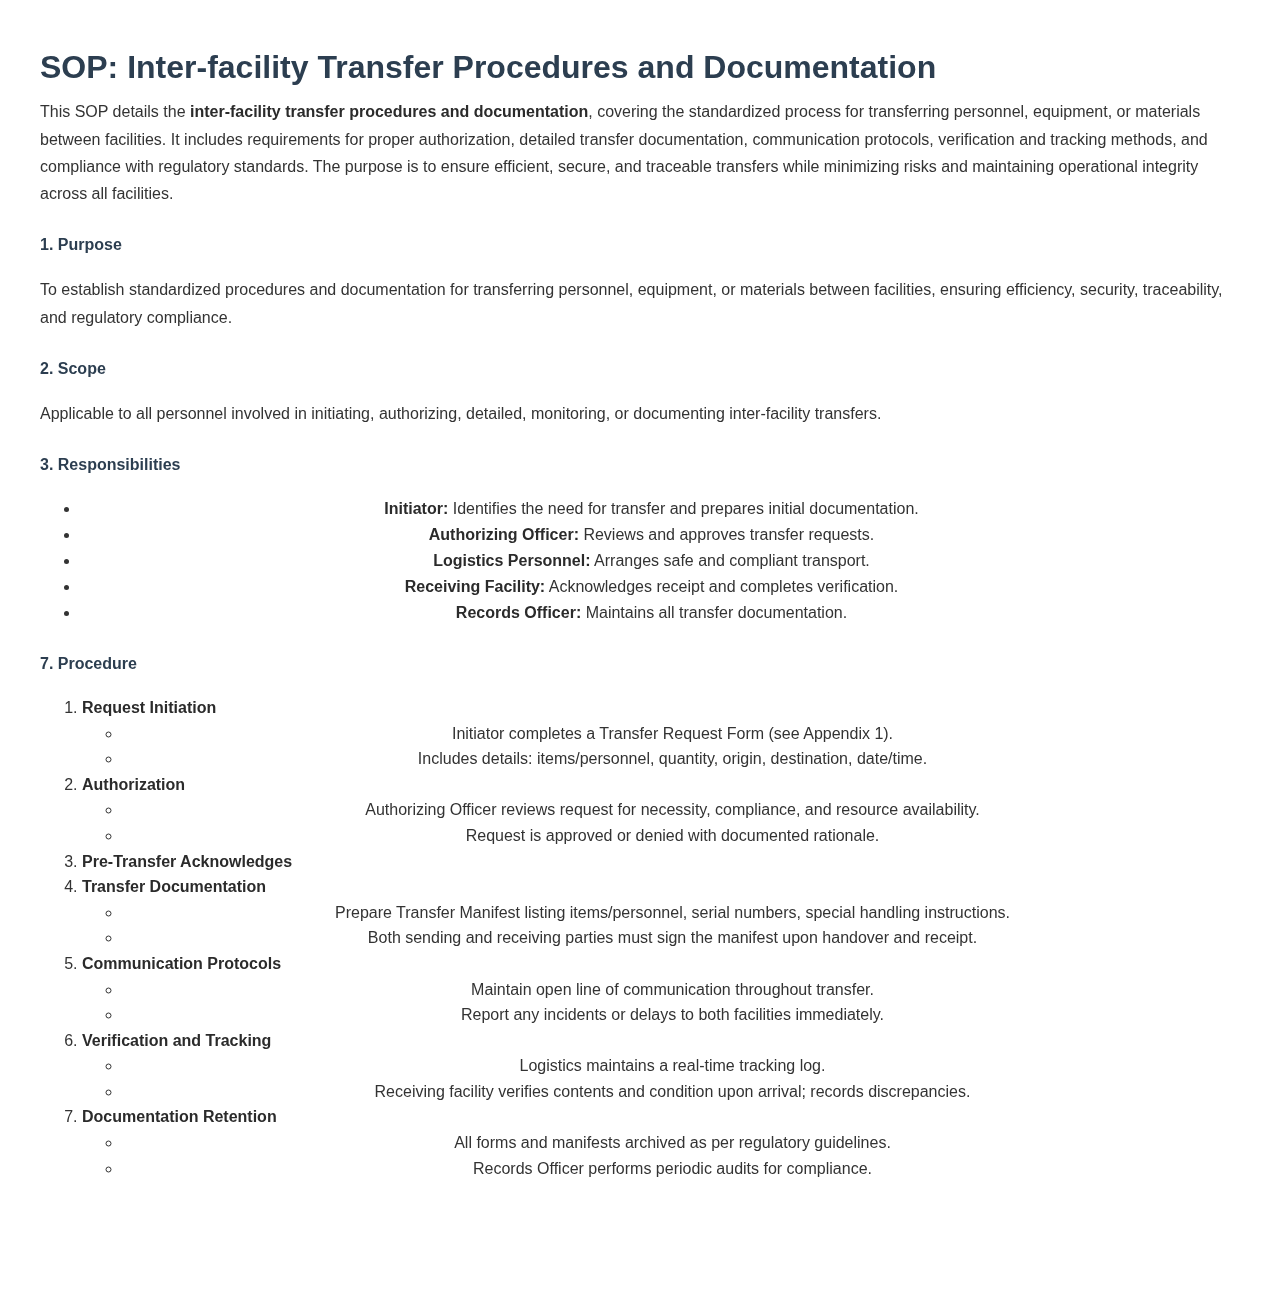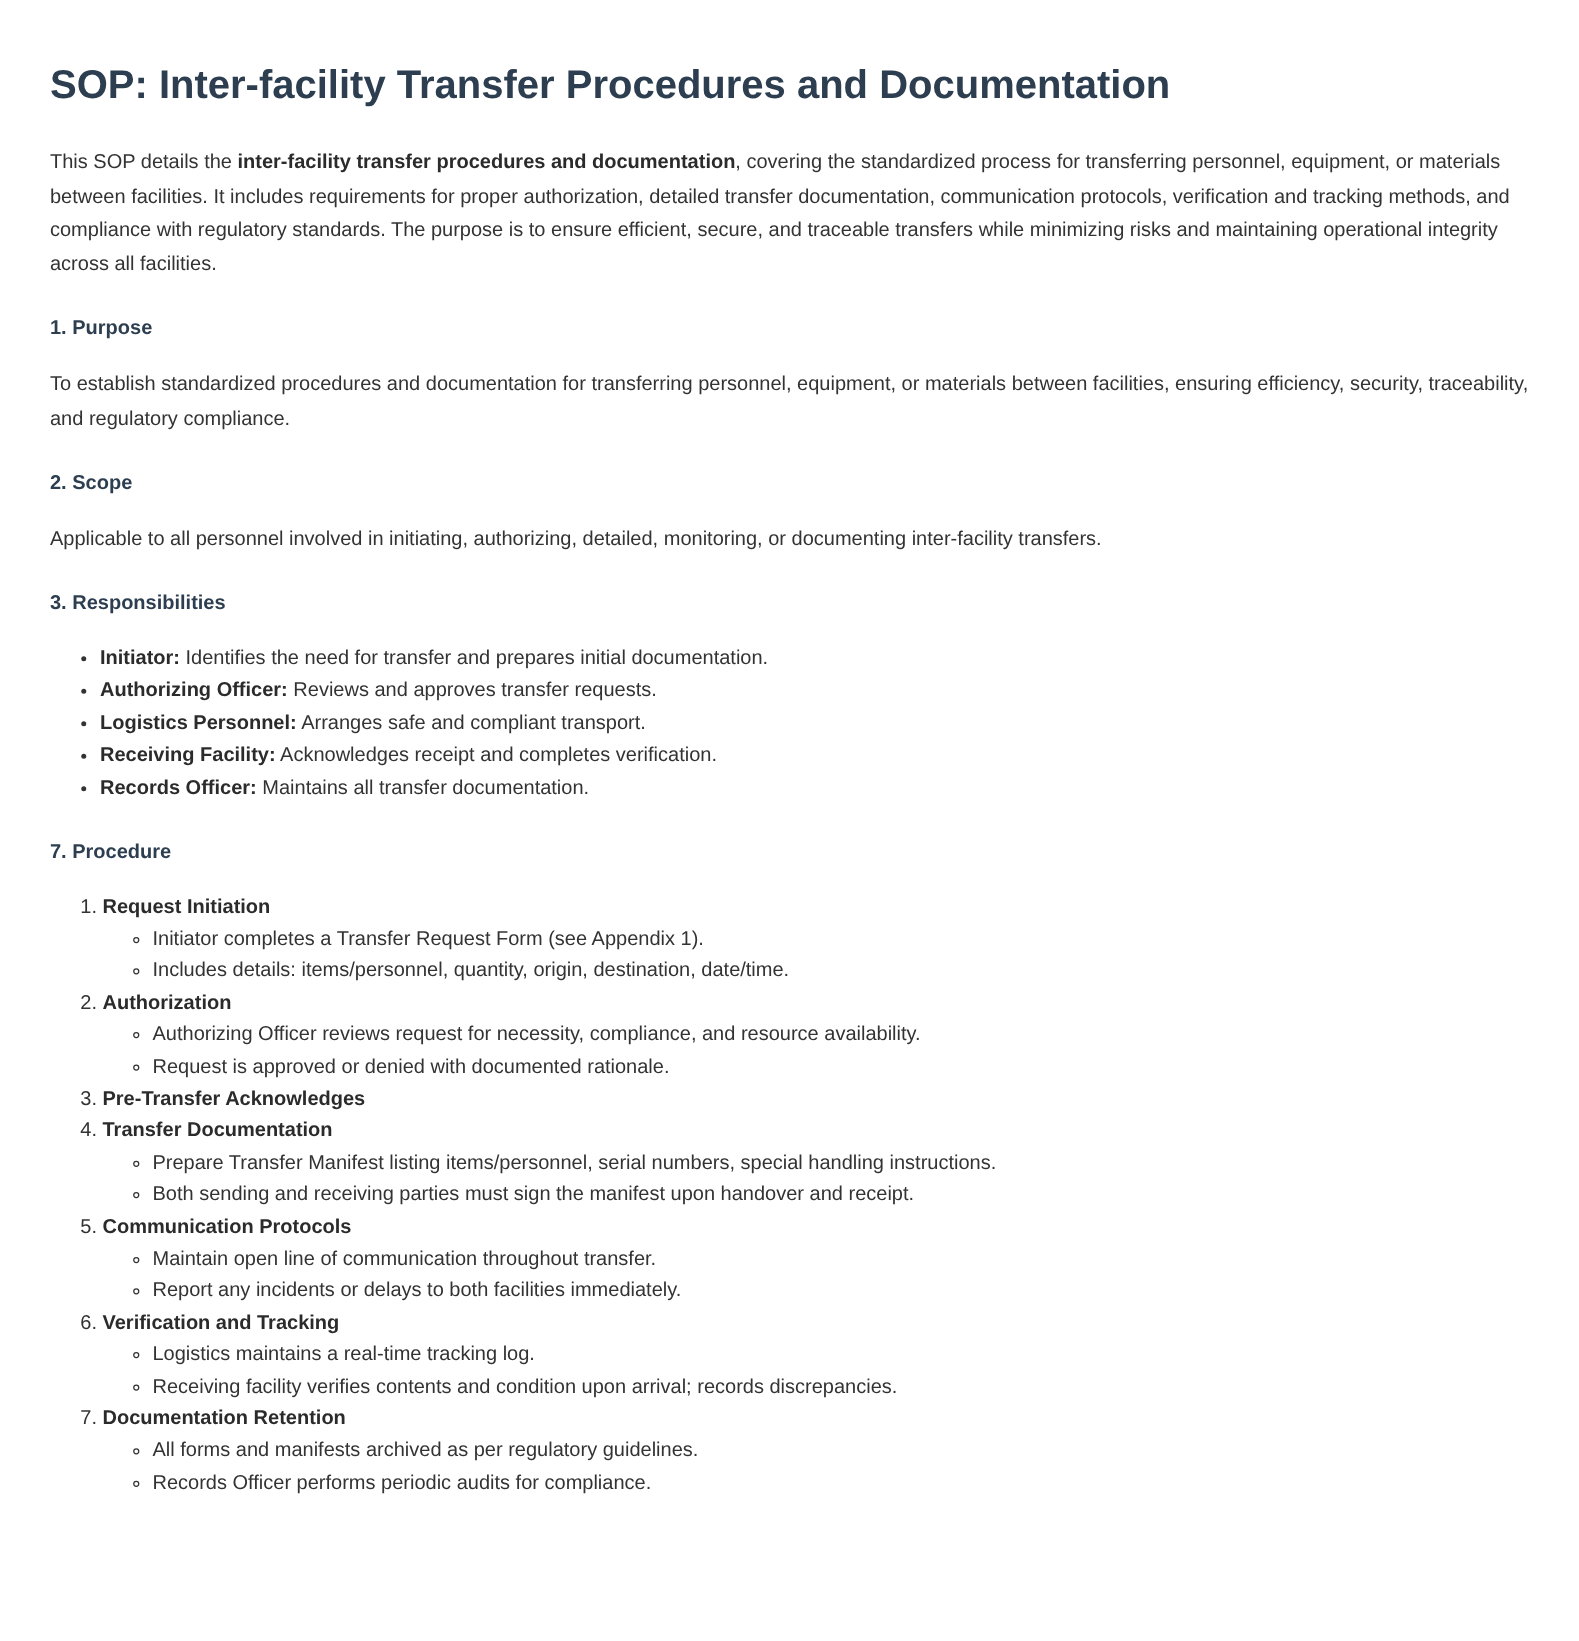--- a/index.html
+++ b/index.html
@@ -12,56 +12,58 @@
     font-family: "Liberation Sans", "DejaVu Sans", sans-serif;
     font-size: 16px;
     line-height: 1.7;
     padding: 40px 40px 24px 40px;
     position: relative;
   }
   h1 {
     font-size: 32px;
     line-height: 1.2;
     color: #2c3e50;
-    margin: 8px 0 30px 0;
+    margin: 8px 0 12px 0;
     font-weight: 700;
   }
   h2 {
     font-size: 16px;
     line-height: 1.2;
     color: #2c3e50;
     margin: 28px 0 22px 0;
     font-weight: 700;
   }
   p { margin: 0 0 16px 0; }
   strong { font-weight: 700; color: #2b2b2b; }
 
   ul.resp-list {
     margin: 0 0 16px 0;
     padding-left: 40px;
     list-style-type: disc;
+    text-align: center;
   }
   ul.resp-list > li {
     line-height: 1.62;
     margin: 0;
   }
 
   ol.proc-list {
     margin: 0 0 16px 0;
     padding-left: 42px;
     list-style-type: decimal;
   }
   ol.proc-list > li {
     line-height: 1.6;
     margin: 0;
   }
   ol.proc-list ul.substeps {
     list-style-type: circle;
     margin: 0;
     padding-left: 40px;
+    text-align: center;
   }
   ol.proc-list ul.substeps > li {
     line-height: 1.6;
     margin: 0;
     font-weight: 400;
   }
 </style>
 </head>
 <body>
 

